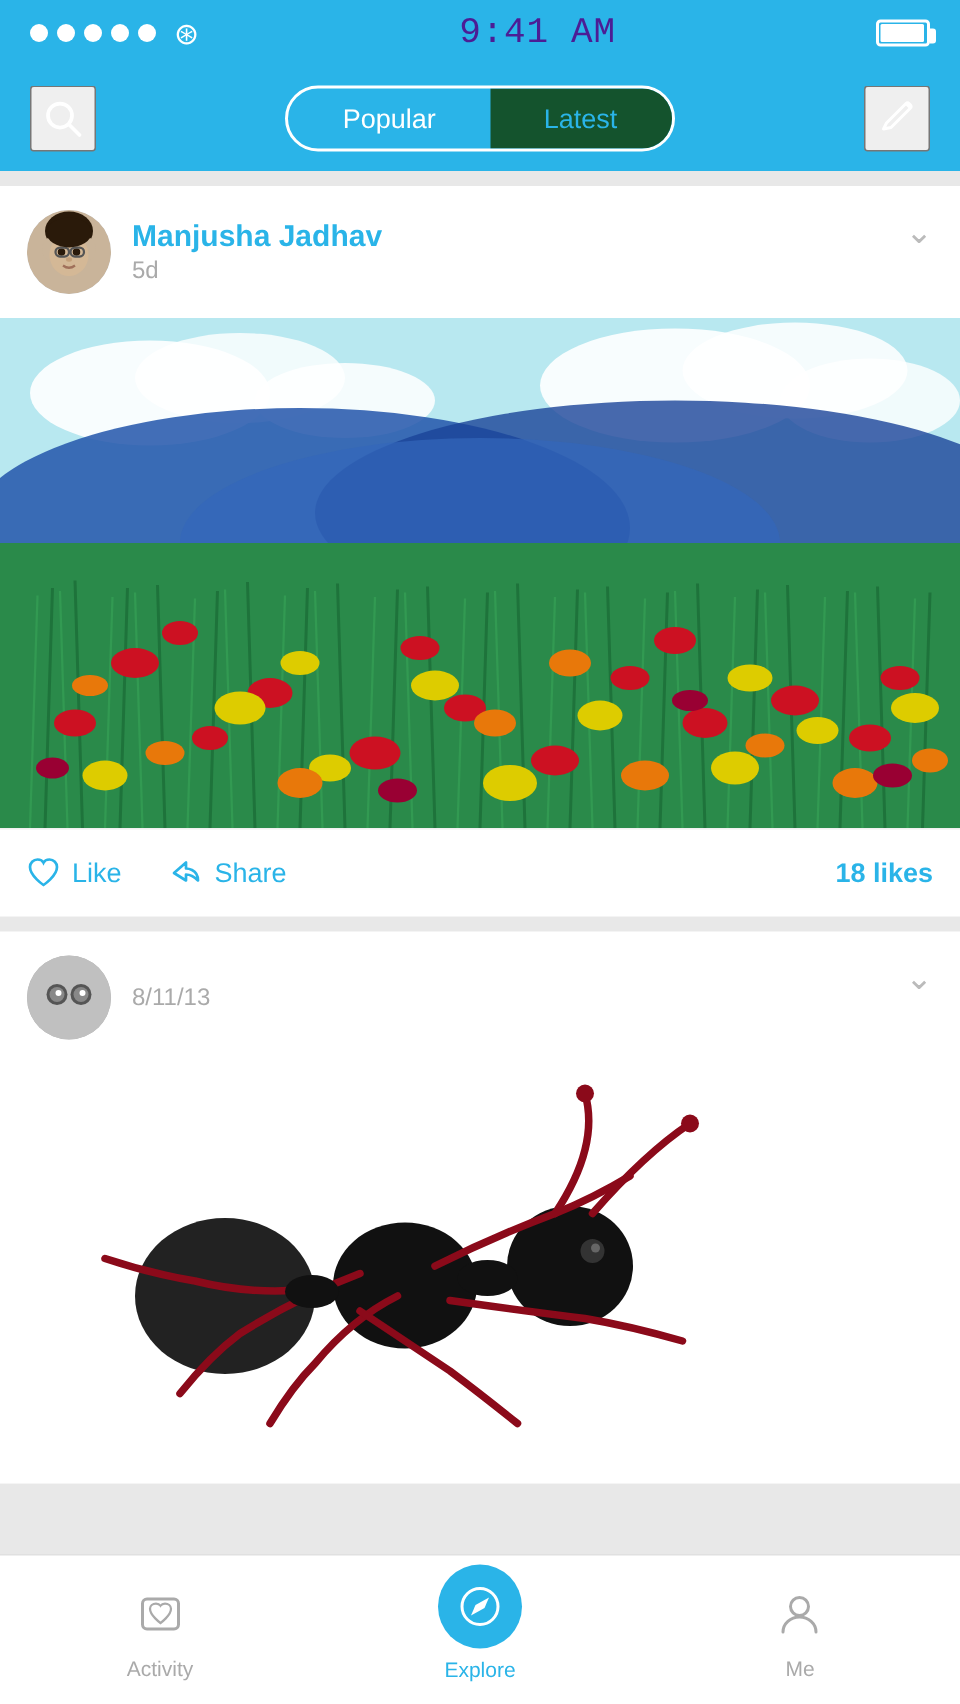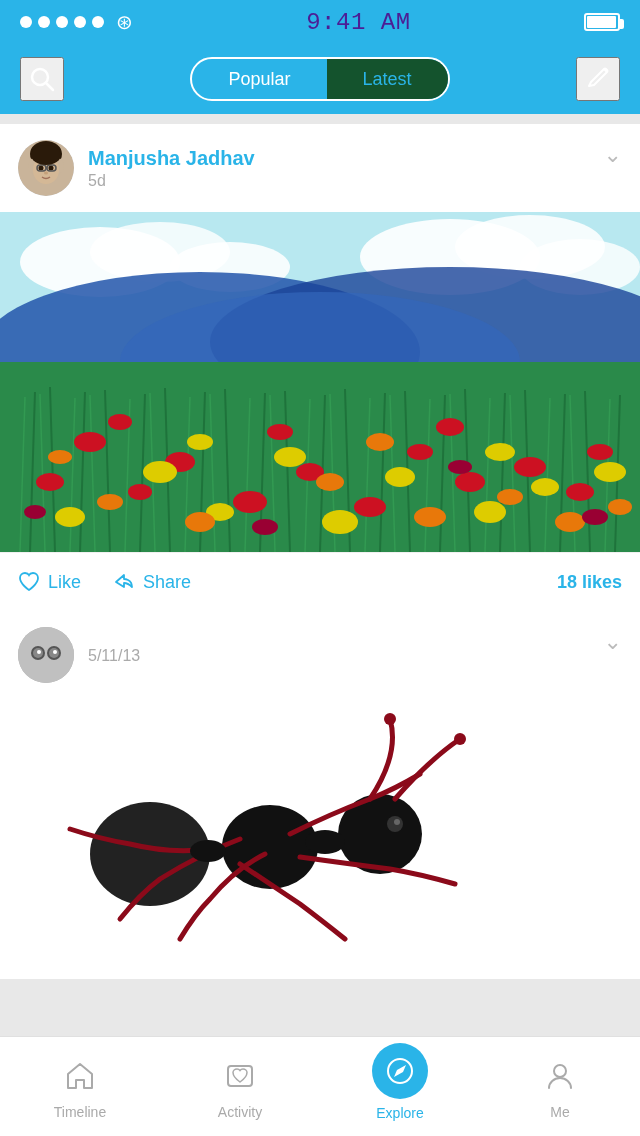--- a/index.html
+++ b/index.html
@@ -87,21 +87,21 @@
     
     .content {
       background: #e8e8e8;
       padding: 10px 0;
       padding-bottom: 120px;
     }
 
     
     .post-card {
       background: white;
-      margin-bottom: 0;
+      margin-bottom: 10px;
     }
     .post-header {
       display: flex;
       align-items: center;
       padding: 16px 18px;
       position: relative;
     }
     .avatar {
       width: 56px; height: 56px; border-radius: 50%; overflow: hidden;
       background: #ccc; flex-shrink: 0;
@@ -410,21 +410,21 @@
 
           <circle cx="20" cy="26" r="7" fill="#555"></circle>
           <circle cx="36" cy="26" r="7" fill="#555"></circle>
           <circle cx="20" cy="26" r="5" fill="#888"></circle>
           <circle cx="36" cy="26" r="5" fill="#888"></circle>
           <circle cx="21" cy="25" r="2" fill="white"></circle>
           <circle cx="37" cy="25" r="2" fill="white"></circle>
         </svg>
       </div>
       <div class="post-meta">
-        <div class="post-time">5/11/13</div>
+        <div class="post-time">8/11/13</div>
       </div>
       <span class="chevron-down">⌄</span>
     </div>
 
     <div class="post-image" style="height:280px;">
       <svg class="ant-canvas" viewBox="0 0 640 280" style="height:280px; width:100%;" preserveAspectRatio="xMidYMid meet">
         <rect width="640" height="280" fill="white"></rect>
 
         <ellipse cx="380" cy="135" rx="42" ry="40" fill="#111"></ellipse>
 
@@ -452,28 +452,20 @@
 
         <ellipse cx="208" cy="152" rx="18" ry="11" fill="#111"></ellipse>
       </svg>
     </div>
   </div>
 
 </div>
 
 <div class="bottom-nav">
 
-  <div class="nav-item">
-    <div class="nav-icon-container">
-      <svg width="32" height="32" viewBox="0 0 32 32" fill="none">
-        <path d="M4 14L16 4L28 14V28H20V20H12V28H4V14Z" stroke="#aaa" stroke-width="2" fill="none" stroke-linejoin="round"></path>
-      </svg>
-    </div>
-    <span class="nav-label">Timeline</span>
-  </div>
 
   <div class="nav-item">
     <div class="nav-icon-container">
       <svg width="32" height="32" viewBox="0 0 32 32" fill="none">
         <rect x="4" y="6" width="24" height="20" rx="3" stroke="#aaa" stroke-width="2"></rect>
         <path d="M16 22C16 22 9 17 9 12.5C9 10.5 10.8 9 13 9C14.3 9 15.4 9.6 16 10.5C16.6 9.6 17.7 9 19 9C21.2 9 23 10.5 23 12.5C23 17 16 22 16 22Z" stroke="#aaa" stroke-width="1.5" fill="none"></path>
       </svg>
     </div>
     <span class="nav-label">Activity</span>
   </div>

